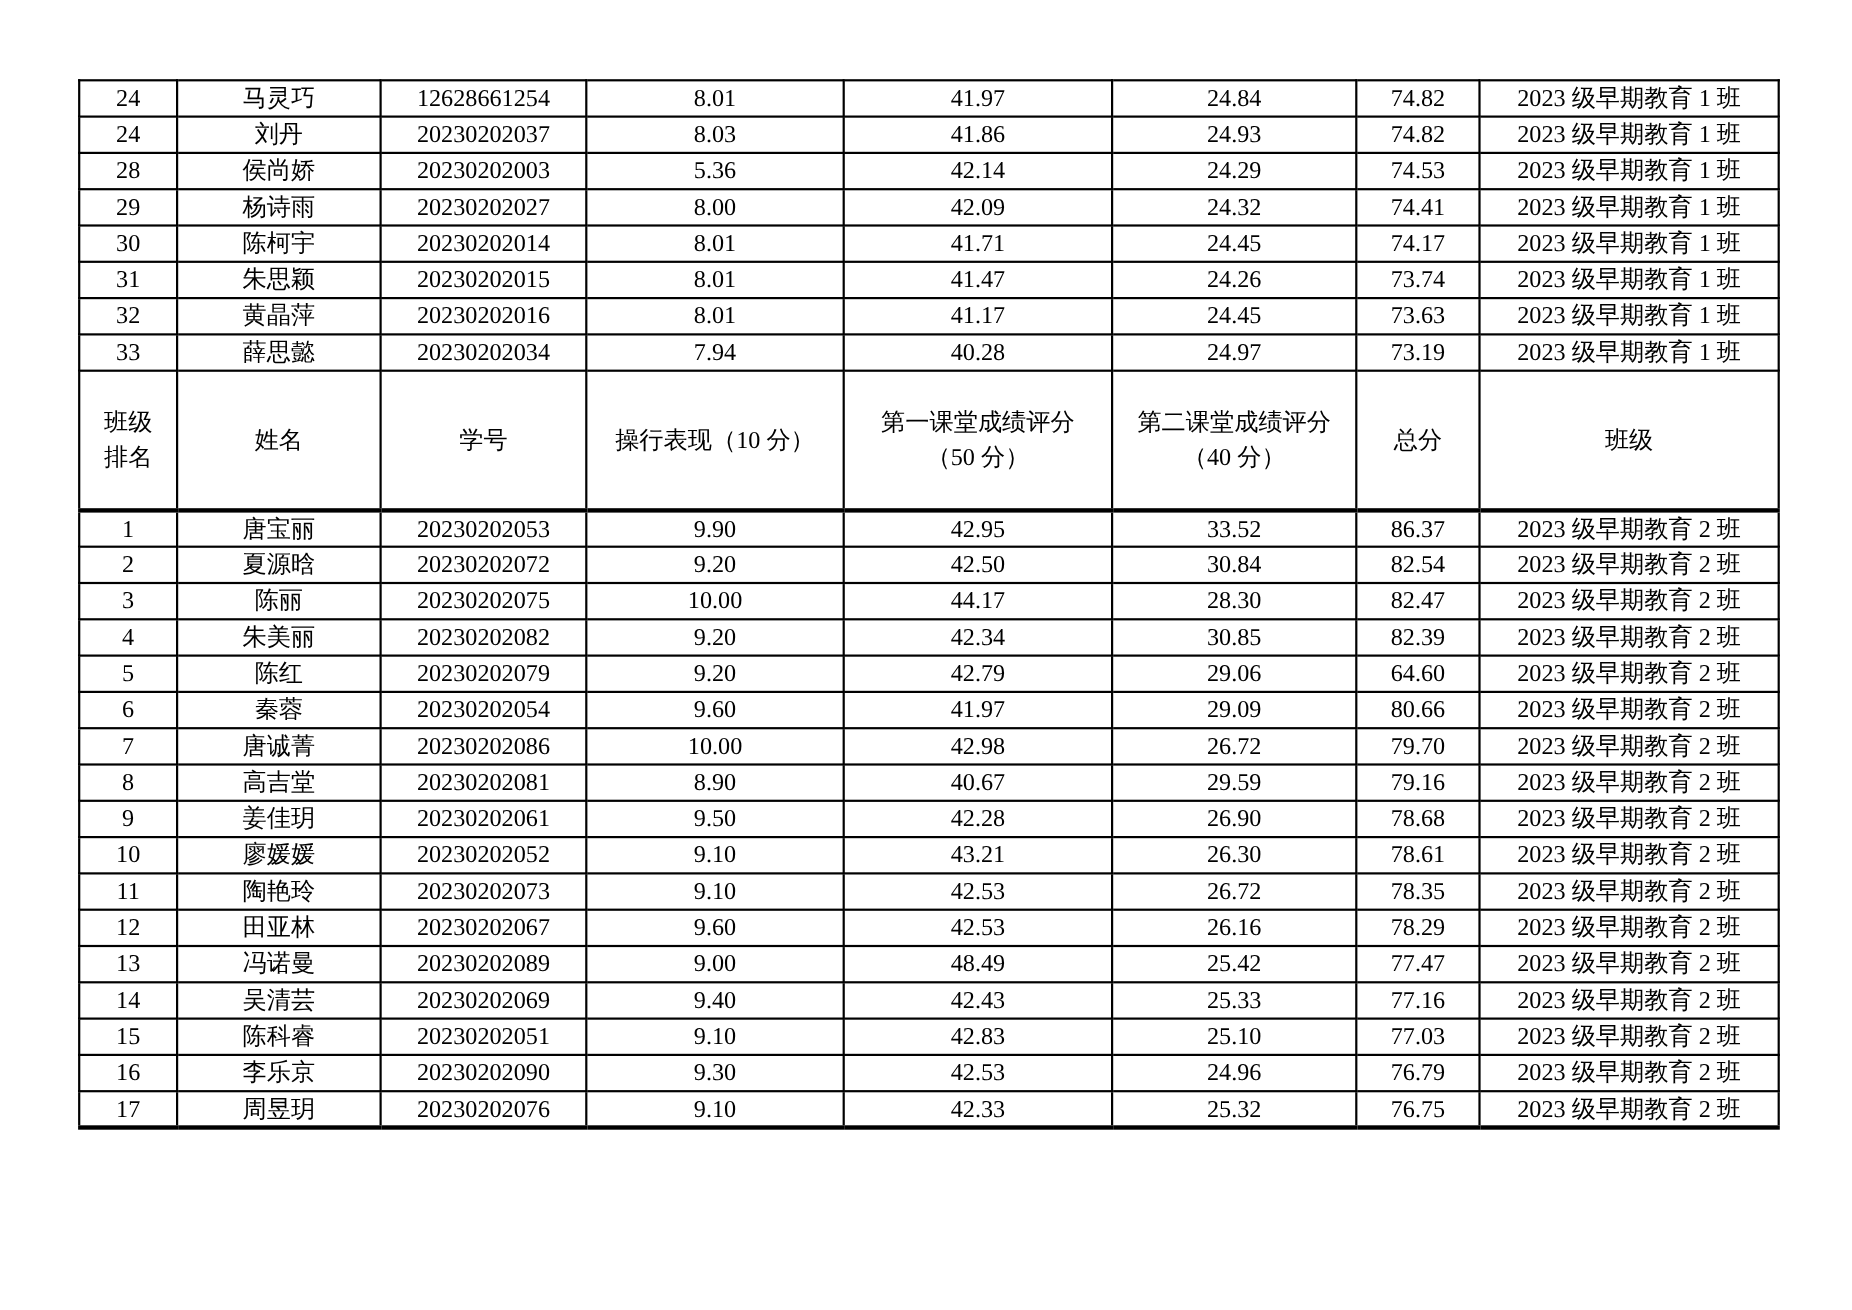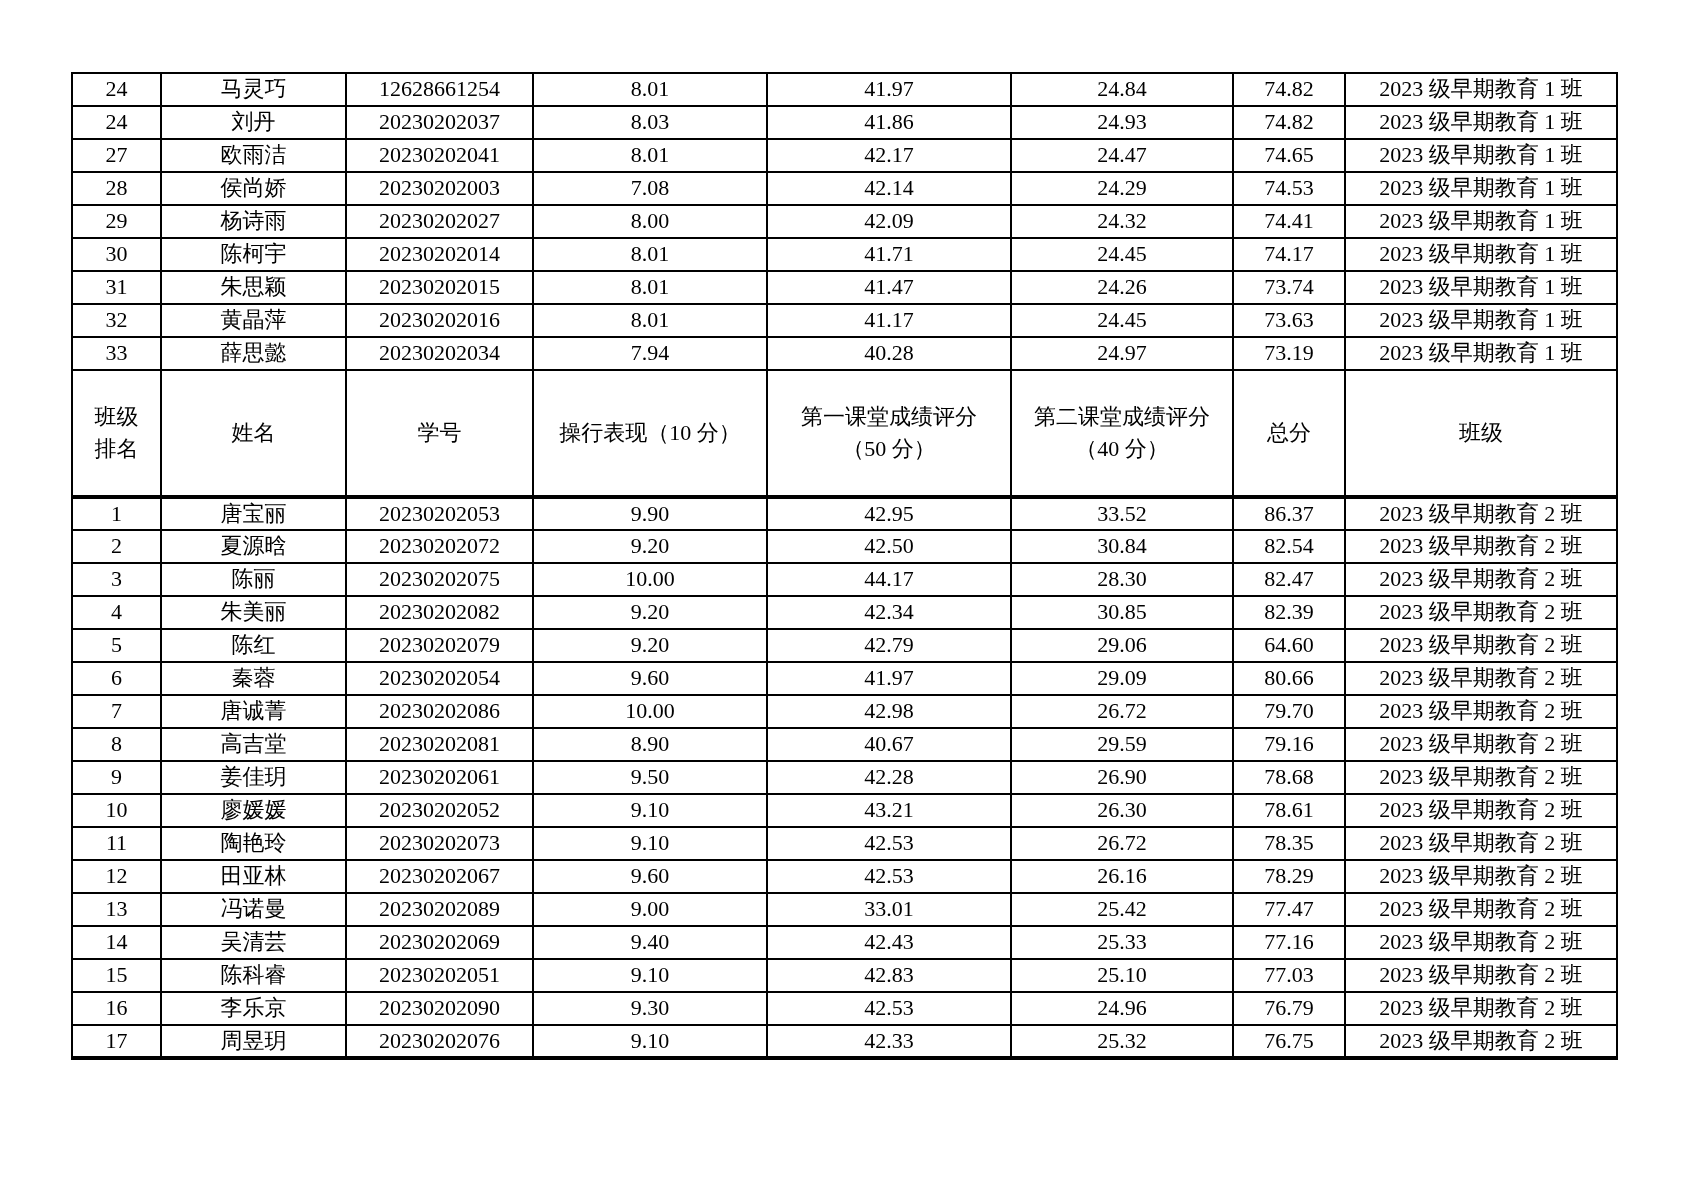--- a/index.html
+++ b/index.html
@@ -71,34 +71,24 @@
           <td>24</td>
           <td>刘丹</td>
           <td>20230202037</td>
           <td>8.03</td>
           <td>41.86</td>
           <td>24.93</td>
           <td>74.82</td>
           <td>2023 级早期教育 1 班</td>
         </tr>
         <tr>
-          <td>27</td>
-          <td>欧雨洁</td>
-          <td>20230202041</td>
-          <td>8.01</td>
-          <td>42.17</td>
-          <td>24.47</td>
-          <td>74.65</td>
-          <td>2023 级早期教育 1 班</td>
-        </tr>
-        <tr>
           <td>28</td>
           <td>侯尚娇</td>
           <td>20230202003</td>
-          <td>7.08</td>
+          <td>5.36</td>
           <td>42.14</td>
           <td>24.29</td>
           <td>74.53</td>
           <td>2023 级早期教育 1 班</td>
         </tr>
         <tr>
           <td>29</td>
           <td>杨诗雨</td>
           <td>20230202027</td>
           <td>8.00</td>
@@ -284,21 +274,21 @@
           <td>42.53</td>
           <td>26.16</td>
           <td>78.29</td>
           <td>2023 级早期教育 2 班</td>
         </tr>
         <tr>
           <td>13</td>
           <td>冯诺曼</td>
           <td>20230202089</td>
           <td>9.00</td>
-          <td>33.01</td>
+          <td>48.49</td>
           <td>25.42</td>
           <td>77.47</td>
           <td>2023 级早期教育 2 班</td>
         </tr>
         <tr>
           <td>14</td>
           <td>吴清芸</td>
           <td>20230202069</td>
           <td>9.40</td>
           <td>42.43</td>

